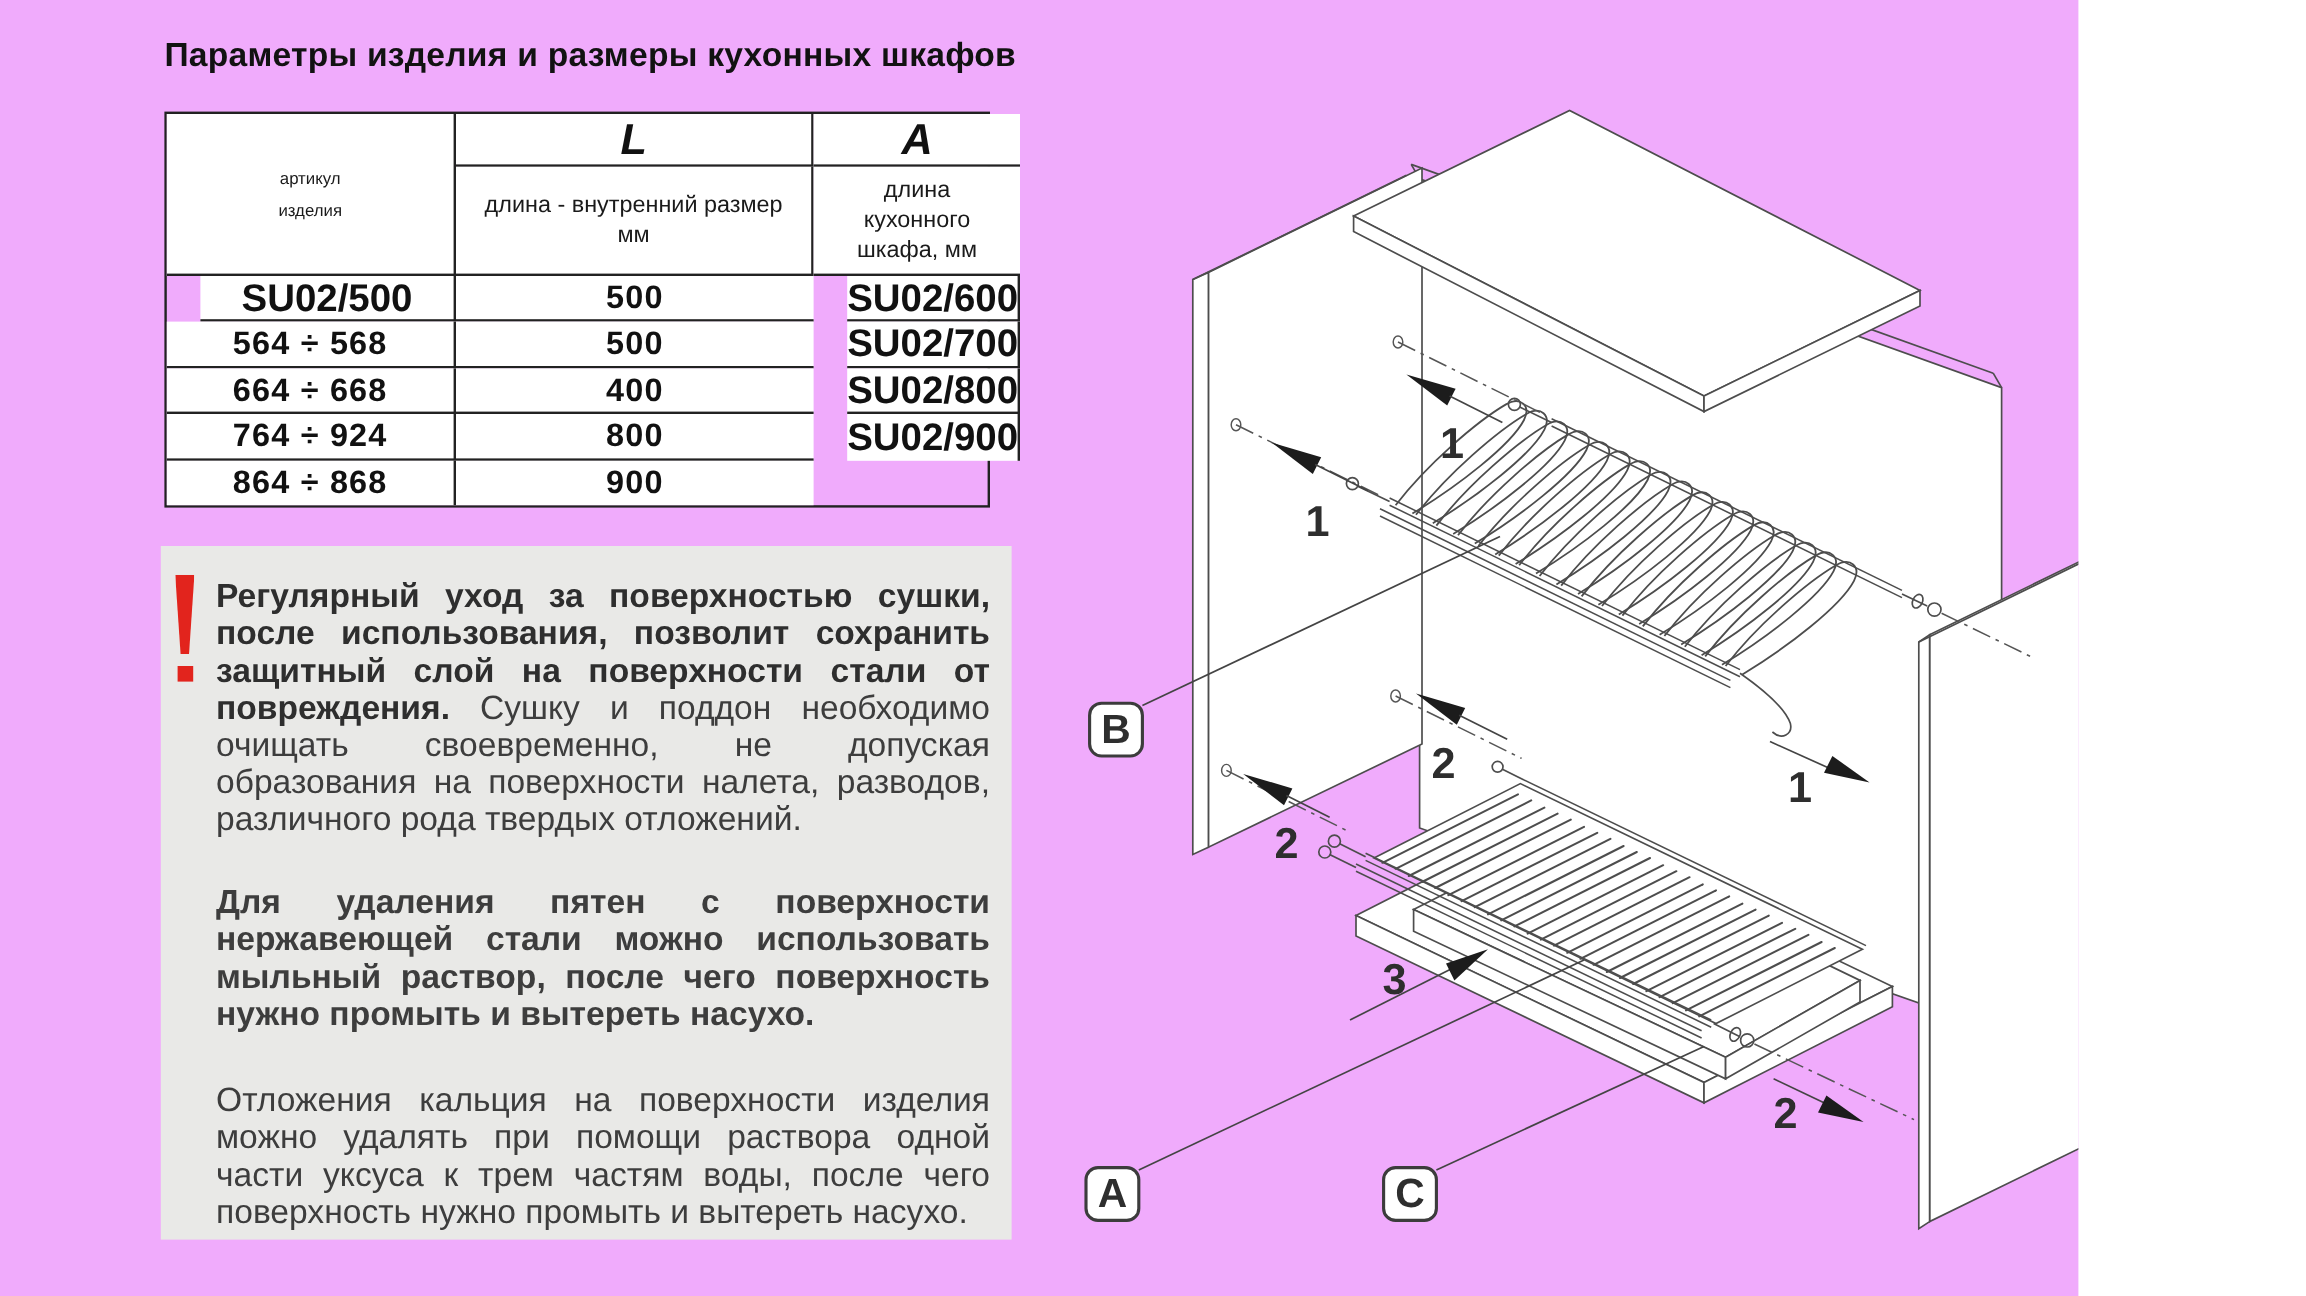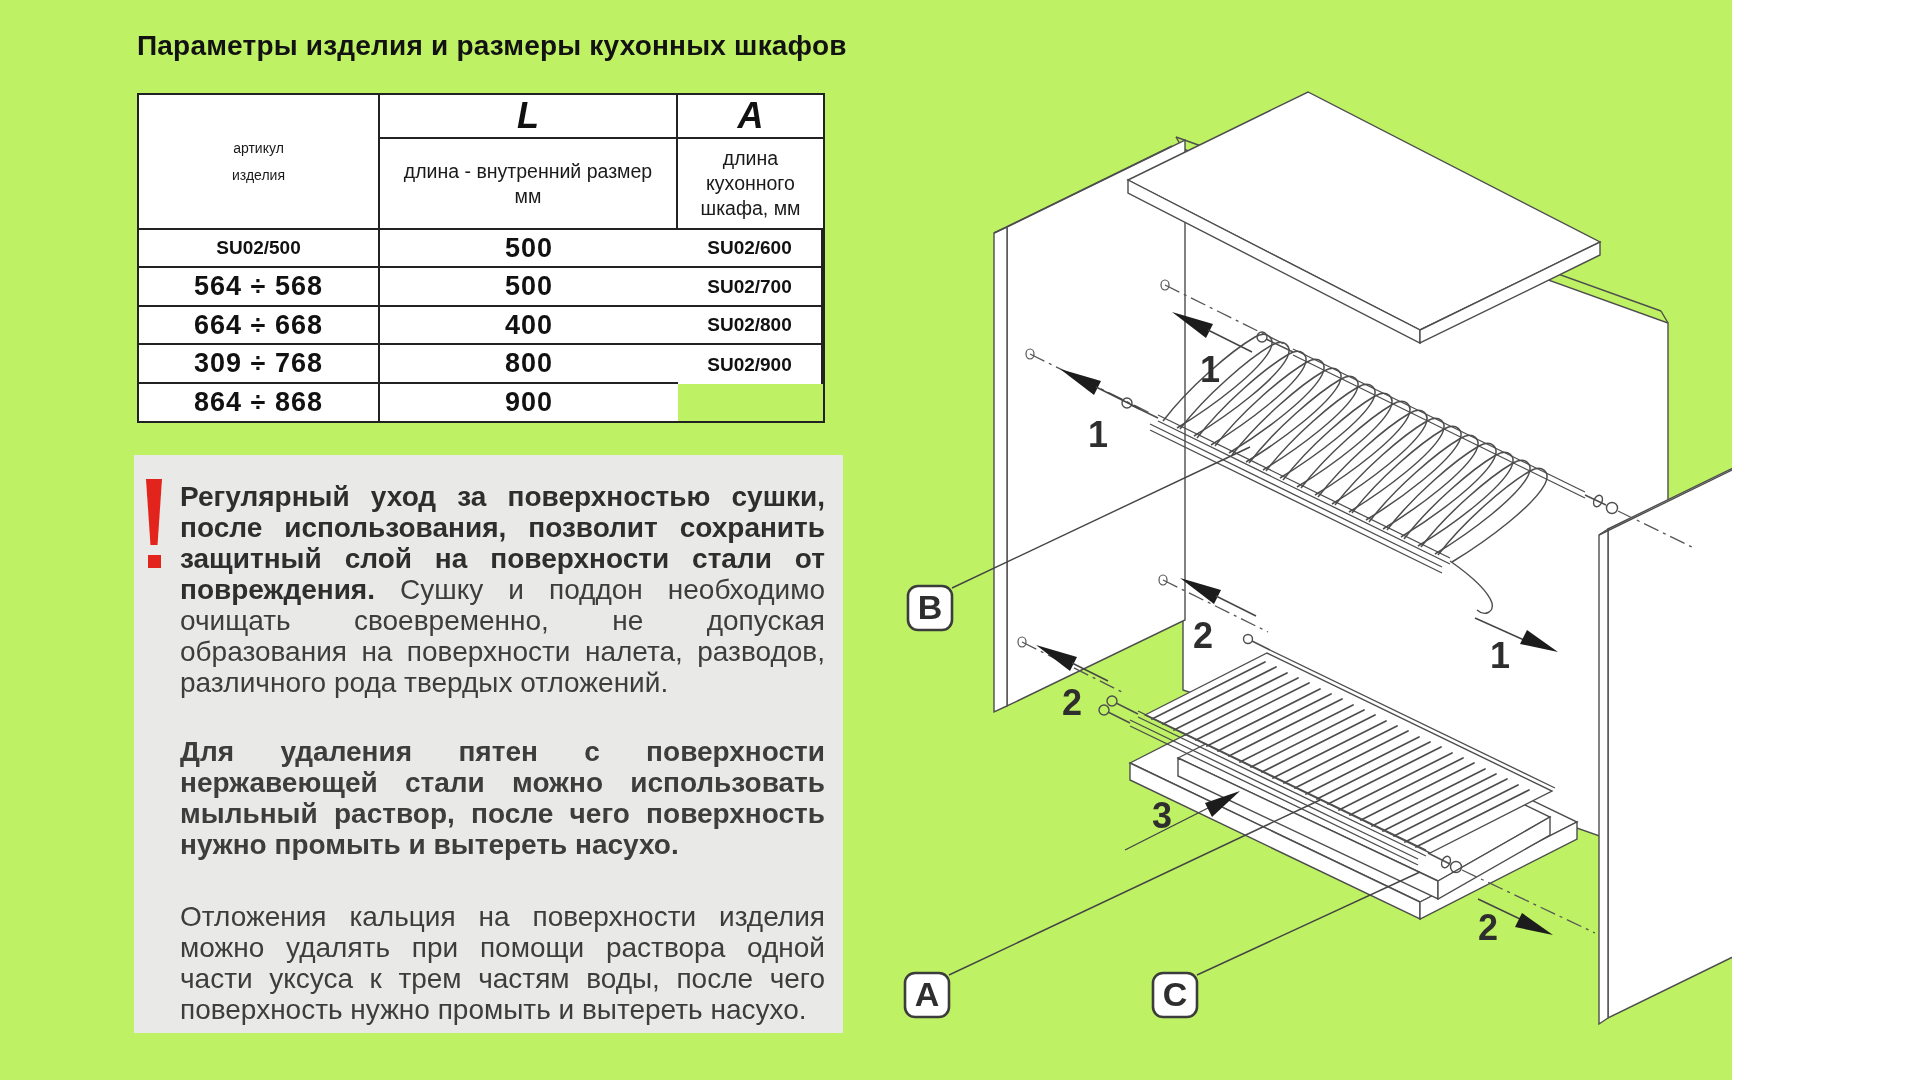--- a/index.html
+++ b/index.html
@@ -1,37 +1,37 @@
 <!DOCTYPE html>
 <html><head>
 <meta charset="utf-8">
 <style>
   html,body{margin:0;padding:0;background:#fff;}
-  #page{position:relative;width:1732px;height:1080px;background:#bef264;
+  #page{position:relative;width:1732px;height:1080px;background:#f0abfc;
         font-family:"Liberation Sans", sans-serif;color:#111;overflow:hidden;}
 
   
   .doc-title{position:absolute;left:137px;top:30px;font-size:28px;font-weight:bold;
              color:#121212;letter-spacing:.2px;}
 
   
   .ptable{position:absolute;left:137px;top:93px;width:688px;height:330px;
           border:2.5px solid #222;box-sizing:border-box;
           display:grid;grid-template-columns:241px 298px 1fr;
           grid-template-rows:44px 91px 38px 39px 38px 39px 1fr;}
   .ptable .cell{border-right:2px solid #222;border-bottom:2px solid #222;
           display:flex;align-items:center;justify-content:center;text-align:center;
           box-sizing:border-box;background:#fff;}
   .ptable .last-col{border-right:none;}
   .ptable .bottom-row{border-bottom:none;}
   .cell-article{grid-row:1 / span 2;font-size:14px;line-height:27px;color:#1a1a1a;
                 white-space:pre-line;}
   .cell-sym{font-size:36px;font-weight:bold;font-style:italic;color:#111;}
   .cell-sub{font-size:19.5px;line-height:25px;color:#1a1a1a;padding:4px 14px;}
-  .cell-art{font-size:19px;font-weight:bold;}
+  .cell-art{font-size:32px;font-weight:bold;margin-left:28px;}
   .cell-val{font-size:27px;font-weight:bold;letter-spacing:1px;}
 
   
   .warnbox{position:absolute;left:134px;top:455px;width:709px;height:578px;
            background:#e9e9e7;}
   .excl{position:absolute;left:11px;top:24px;width:18px;height:94px;}
   .excl .bar{position:absolute;left:1px;top:0;width:16px;height:66px;background:#e2241d;
              clip-path:polygon(0 0,100% 0,72% 100%,28% 100%);}
   .excl .dot{position:absolute;left:3px;top:76px;width:13px;height:13px;background:#e2241d;}
   .warn-p{position:absolute;left:46px;width:645px;font-size:28px;line-height:31px;
@@ -77,21 +77,21 @@
 
     <div class="cell cell-art">SU02/600</div>
     <div class="cell cell-val">564 ÷ 568</div>
     <div class="cell cell-val last-col">500</div>
 
     <div class="cell cell-art">SU02/700</div>
     <div class="cell cell-val">664 ÷ 668</div>
     <div class="cell cell-val last-col">400</div>
 
     <div class="cell cell-art">SU02/800</div>
-    <div class="cell cell-val">309 ÷ 768</div>
+    <div class="cell cell-val">764 ÷ 924</div>
     <div class="cell cell-val last-col">800</div>
 
     <div class="cell cell-art bottom-row">SU02/900</div>
     <div class="cell cell-val bottom-row">864 ÷ 868</div>
     <div class="cell cell-val last-col bottom-row">900</div>
   </div>
 
   <div class="warnbox">
     <div class="excl">
       <div class="bar"></div>

